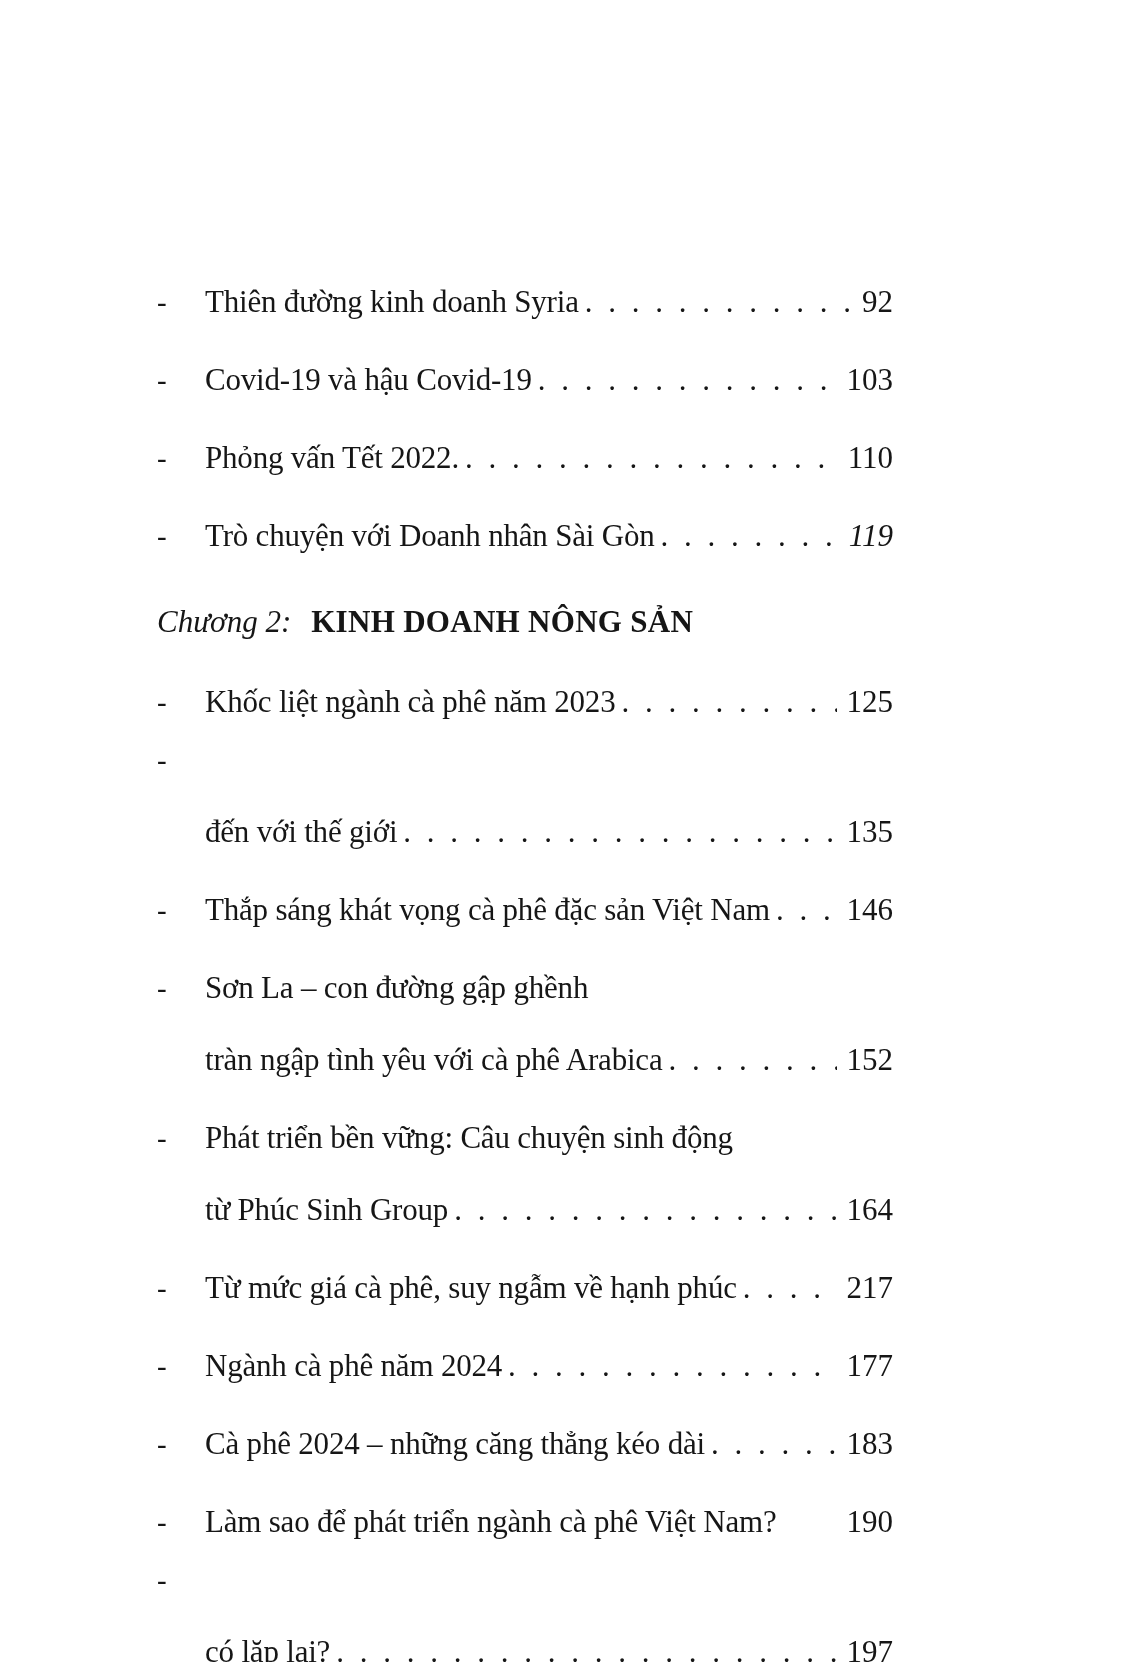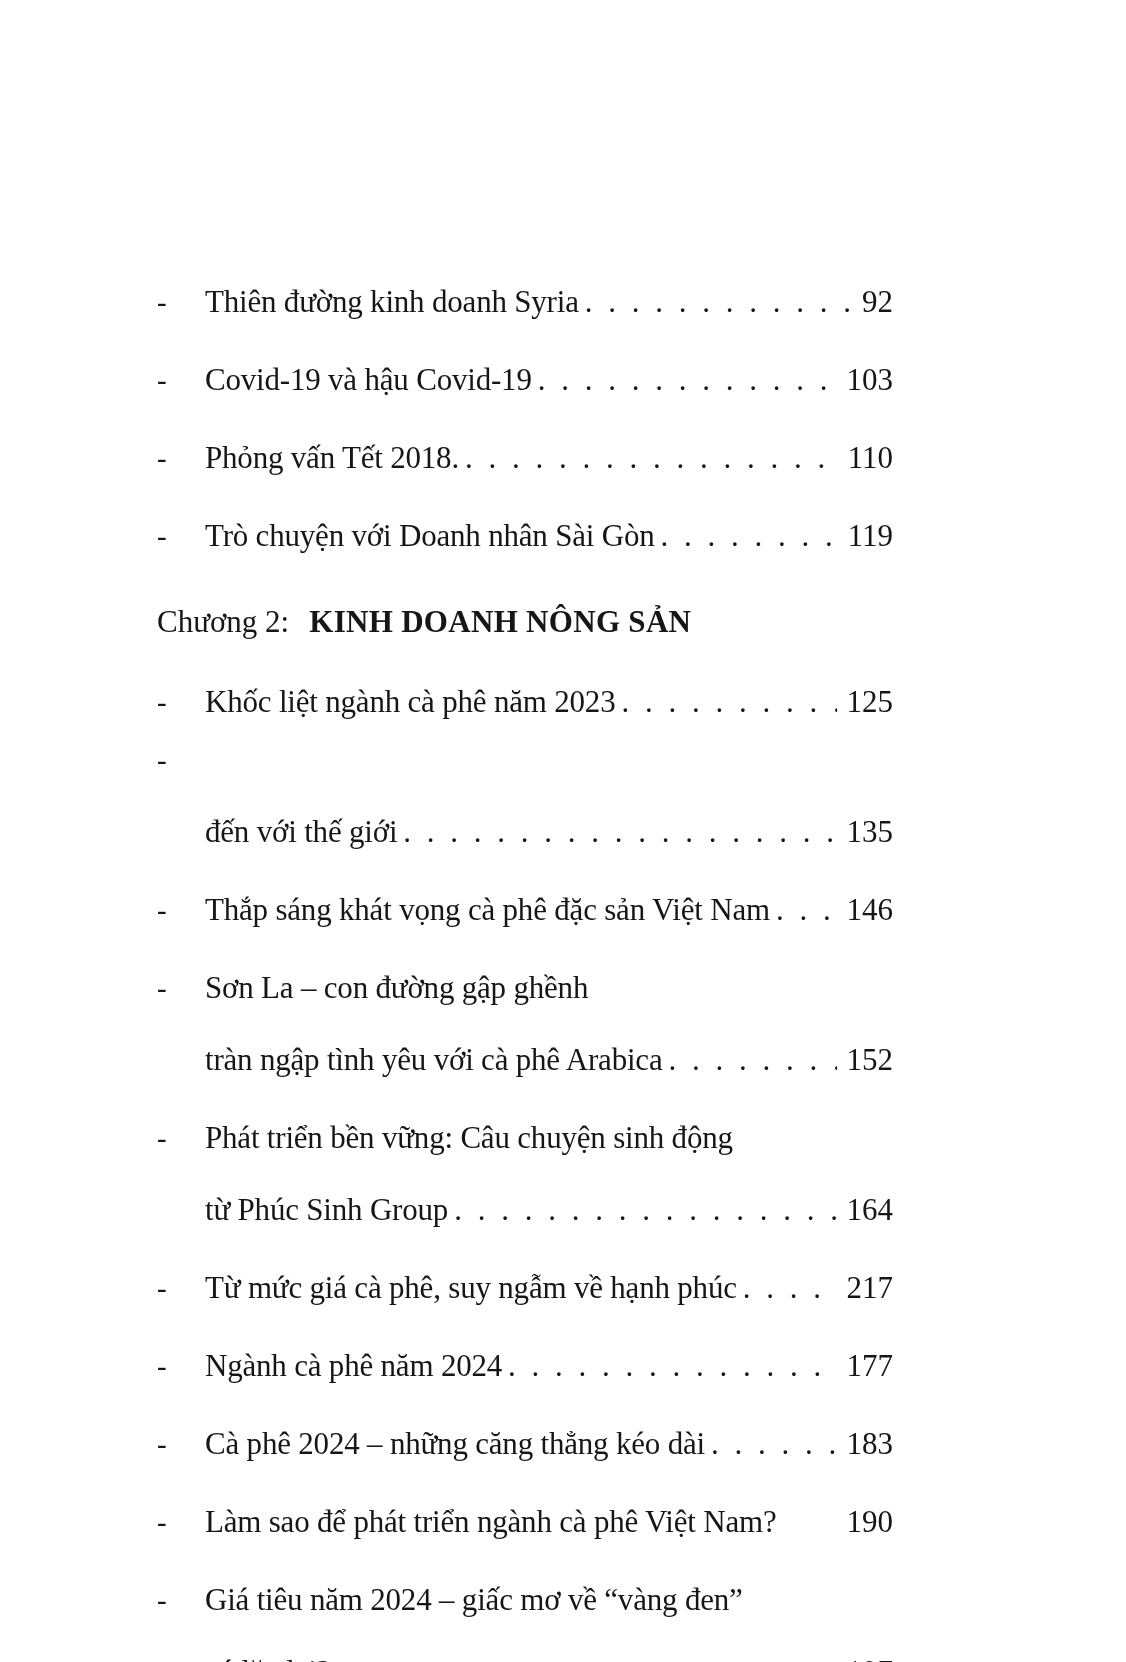--- a/index.html
+++ b/index.html
@@ -51,29 +51,31 @@
     margin-left: 6px;
     margin-right: 8px;
     min-width: 0;
   }
   .entry-page {
     flex: 0 0 auto;
     text-align: right;
     margin-left: 2px;
   }
   .entry-page.italic {
+    font-style: italic;
   }
   .chapter-heading {
     display: flex;
     align-items: baseline;
     line-height: 52px;
     margin: 34px 0 8px 0;
     white-space: nowrap;
   }
   .chapter-label {
+    font-style: italic;
     margin-right: 20px;
   }
   .chapter-title {
     font-weight: bold;
     letter-spacing: 0.3px;
   }
 </style>
 </head>
 <body>
 
@@ -91,21 +93,21 @@
         <div class="entry-line">
           <span class="bullet-col">-</span>
           <span class="entry-title"><span>Covid-19 và hậu Covid-19</span></span>
           <span class="entry-leader">. . . . . . . . . . . . . . . . . . . . . . . . . . . . . . . . . . . . . . . . . . . . . . . . . . . . . . . . . . . . </span>
           <span class="entry-page">103</span>
         </div>
       </div>
       <div class="toc-entry">
         <div class="entry-line">
           <span class="bullet-col">-</span>
-          <span class="entry-title"><span>Phỏng vấn Tết 2018.</span></span>
+          <span class="entry-title"><span>Phỏng vấn Tết 2022.</span></span>
           <span class="entry-leader">. . . . . . . . . . . . . . . . . . . . . . . . . . . . . . . . . . . . . . . . . . . . . . . . . . . . . . . . . . . . </span>
           <span class="entry-page">110</span>
         </div>
       </div>
       <div class="toc-entry">
         <div class="entry-line">
           <span class="bullet-col">-</span>
           <span class="entry-title"><span>Trò chuyện với </span><span class="it">Doanh nhân Sài Gòn</span></span>
           <span class="entry-leader">. . . . . . . . . . . . . . . . . . . . . . . . . . . . . . . . . . . . . . . . . . . . . . . . . . . . . . . . . . . . </span>
           <span class="entry-page italic">119</span>
@@ -197,21 +199,20 @@
         <div class="entry-line">
           <span class="bullet-col">-</span>
           <span class="entry-title"><span>Làm sao để phát triển ngành cà phê Việt Nam?</span></span>
           <span class="entry-leader"></span>
           <span class="entry-page">190</span>
         </div>
       </div>
       <div class="toc-entry">
         <div class="entry-line">
           <span class="bullet-col">-</span>
-          <span class="entry-title"><span>Giá tiêu năm 2024 – giấc mơ về “vàng đen”</span></span>
           <span class="entry-leader"></span>
         </div>
         <div class="entry-line">
           <span class="bullet-col"></span>
           <span class="entry-title"><span>có lặp lại?</span></span>
           <span class="entry-leader">. . . . . . . . . . . . . . . . . . . . . . . . . . . . . . . . . . . . . . . . . . . . . . . . . . . . . . . . . . . . </span>
           <span class="entry-page">197</span>
         </div>
       </div>
     </div>

